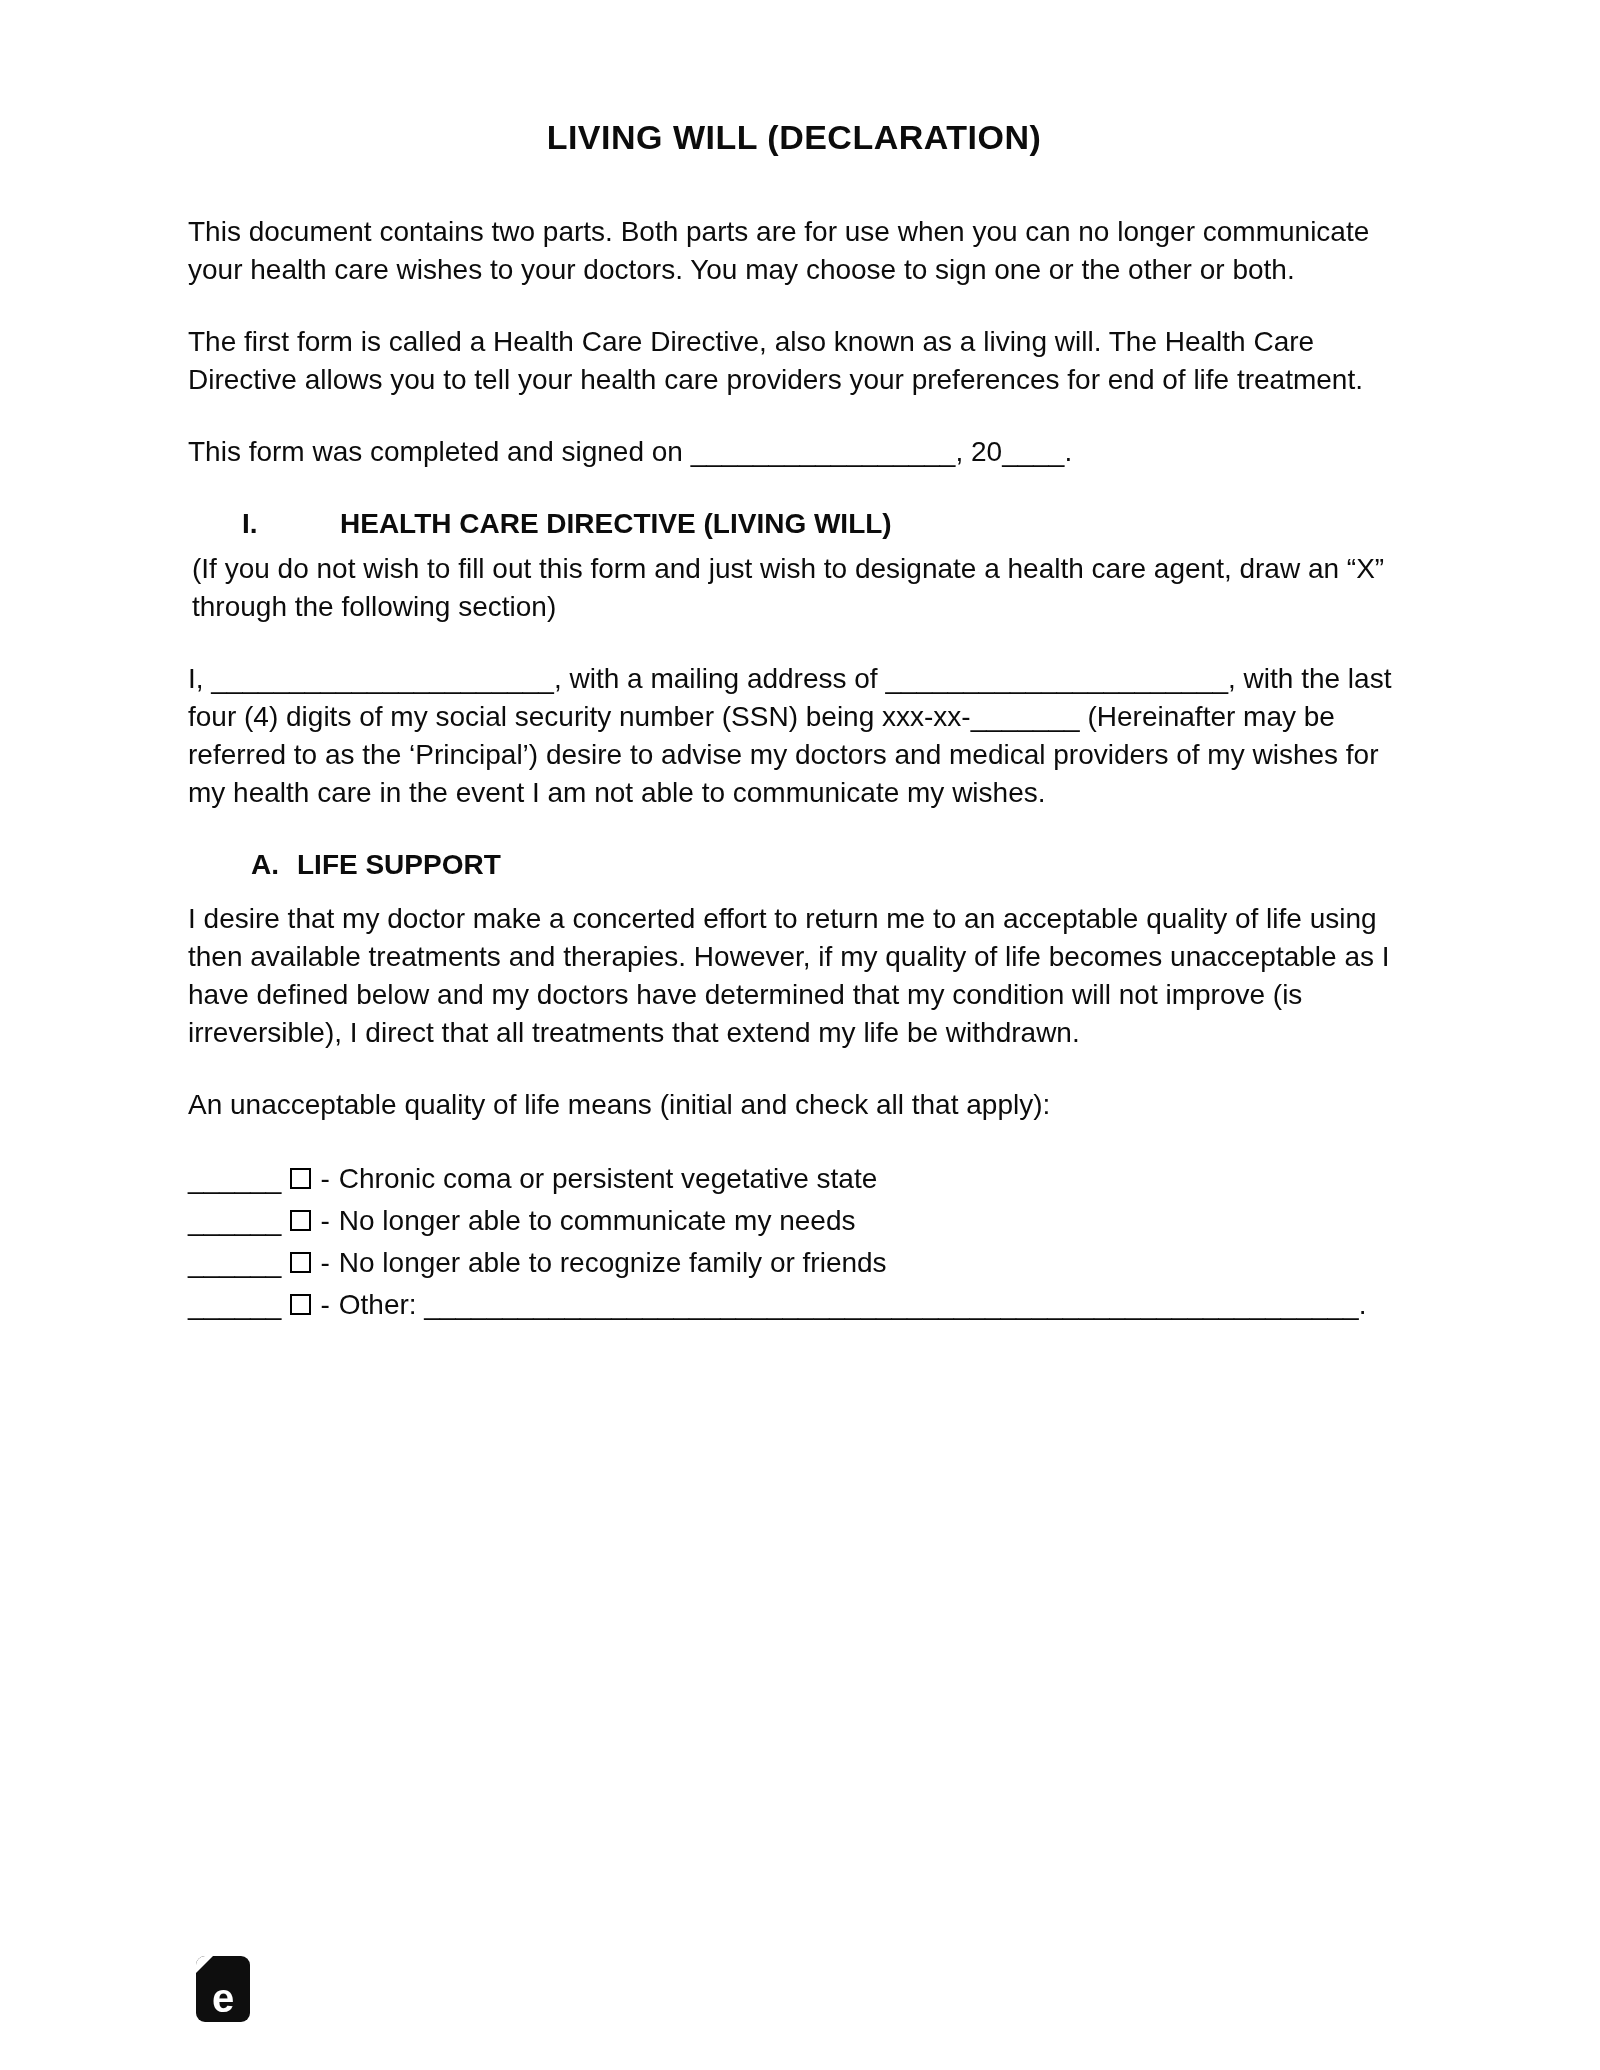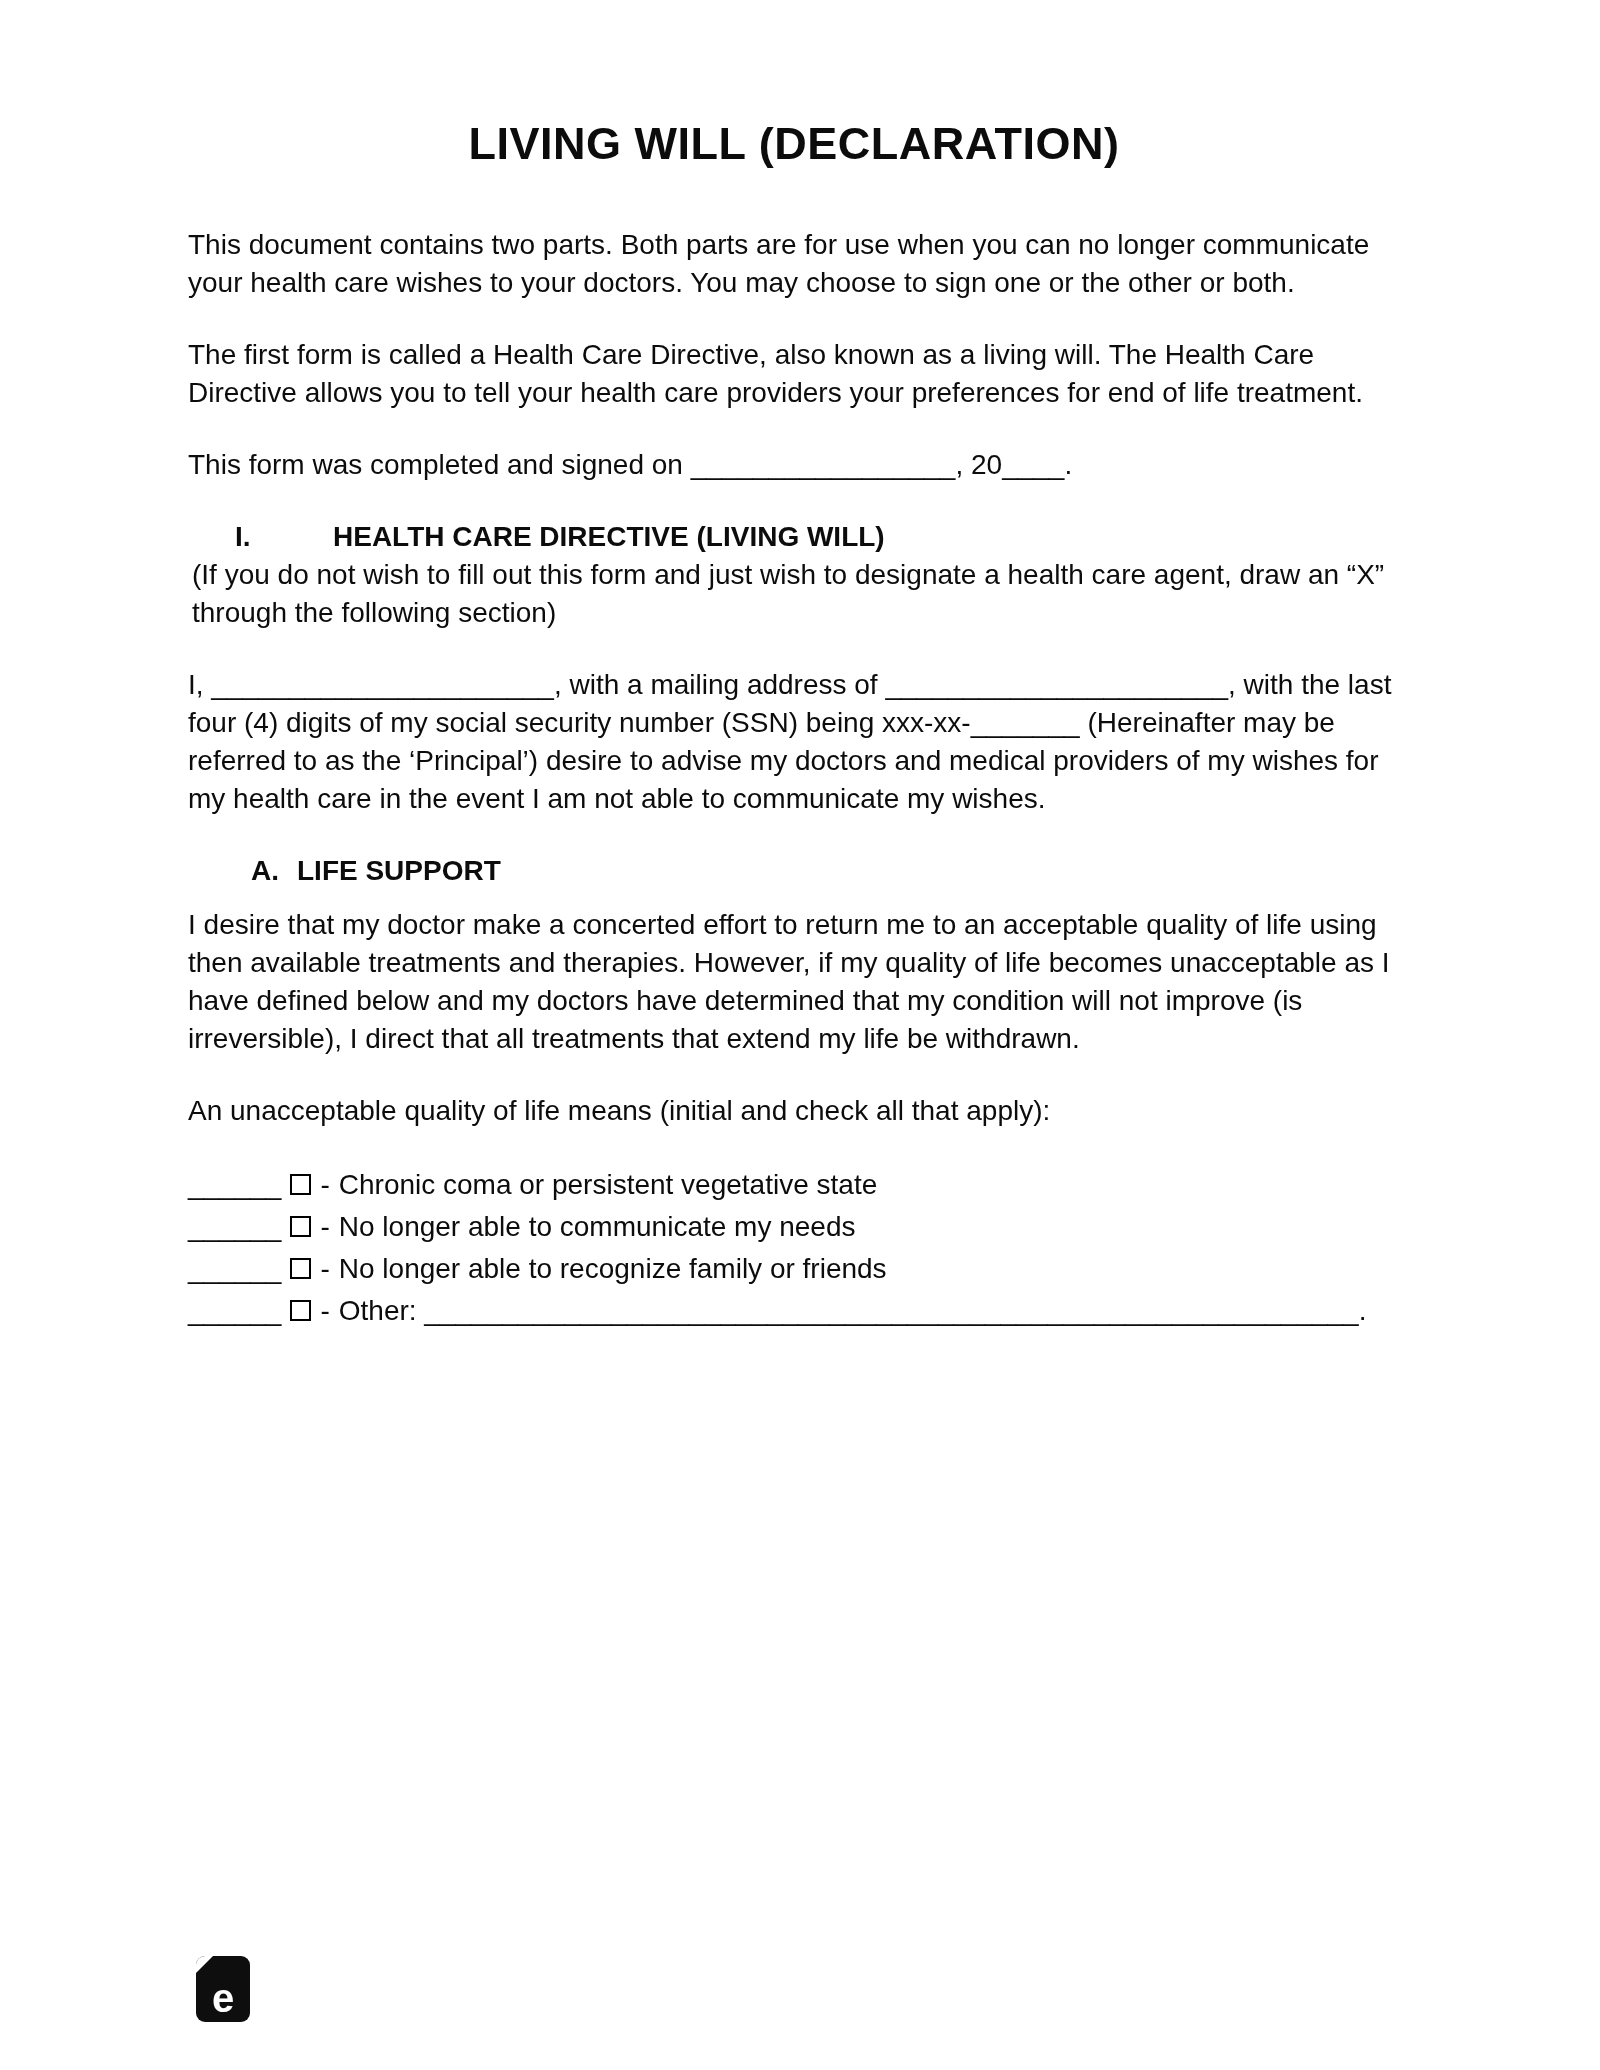--- a/index.html
+++ b/index.html
@@ -10,32 +10,32 @@
     font-family:"Liberation Sans", "DejaVu Sans", sans-serif;
     color:#0c0c0c;
     -webkit-font-smoothing:antialiased;
   }
   .content {
     padding:118px 200px 0 188px;
     font-size:28px;
     line-height:38px;
   }
   .doc-title {
-    font-size:45px;
+    font-size:34px;
     line-height:1.15;
     font-weight:700;
     text-align:center;
     letter-spacing:0.5px;
     margin:0 0 56px 0;
   }
   p.para { margin:16px 0 34px 0; }
   .section-heading {
     font-weight:700;
     padding-left:47px;
-    margin:0;
+    margin:7px;
   }
   .section-heading .sec-num { display:inline-block; width:98px; }
   .note { margin:0 0 34px 4px; }
   .sub-heading {
     font-weight:700;
     padding-left:47px;
     margin:16px;
   }
   .sub-heading .sub-num { display:inline-block; width:46px; }
   .blank { white-space:nowrap; letter-spacing:0; }

